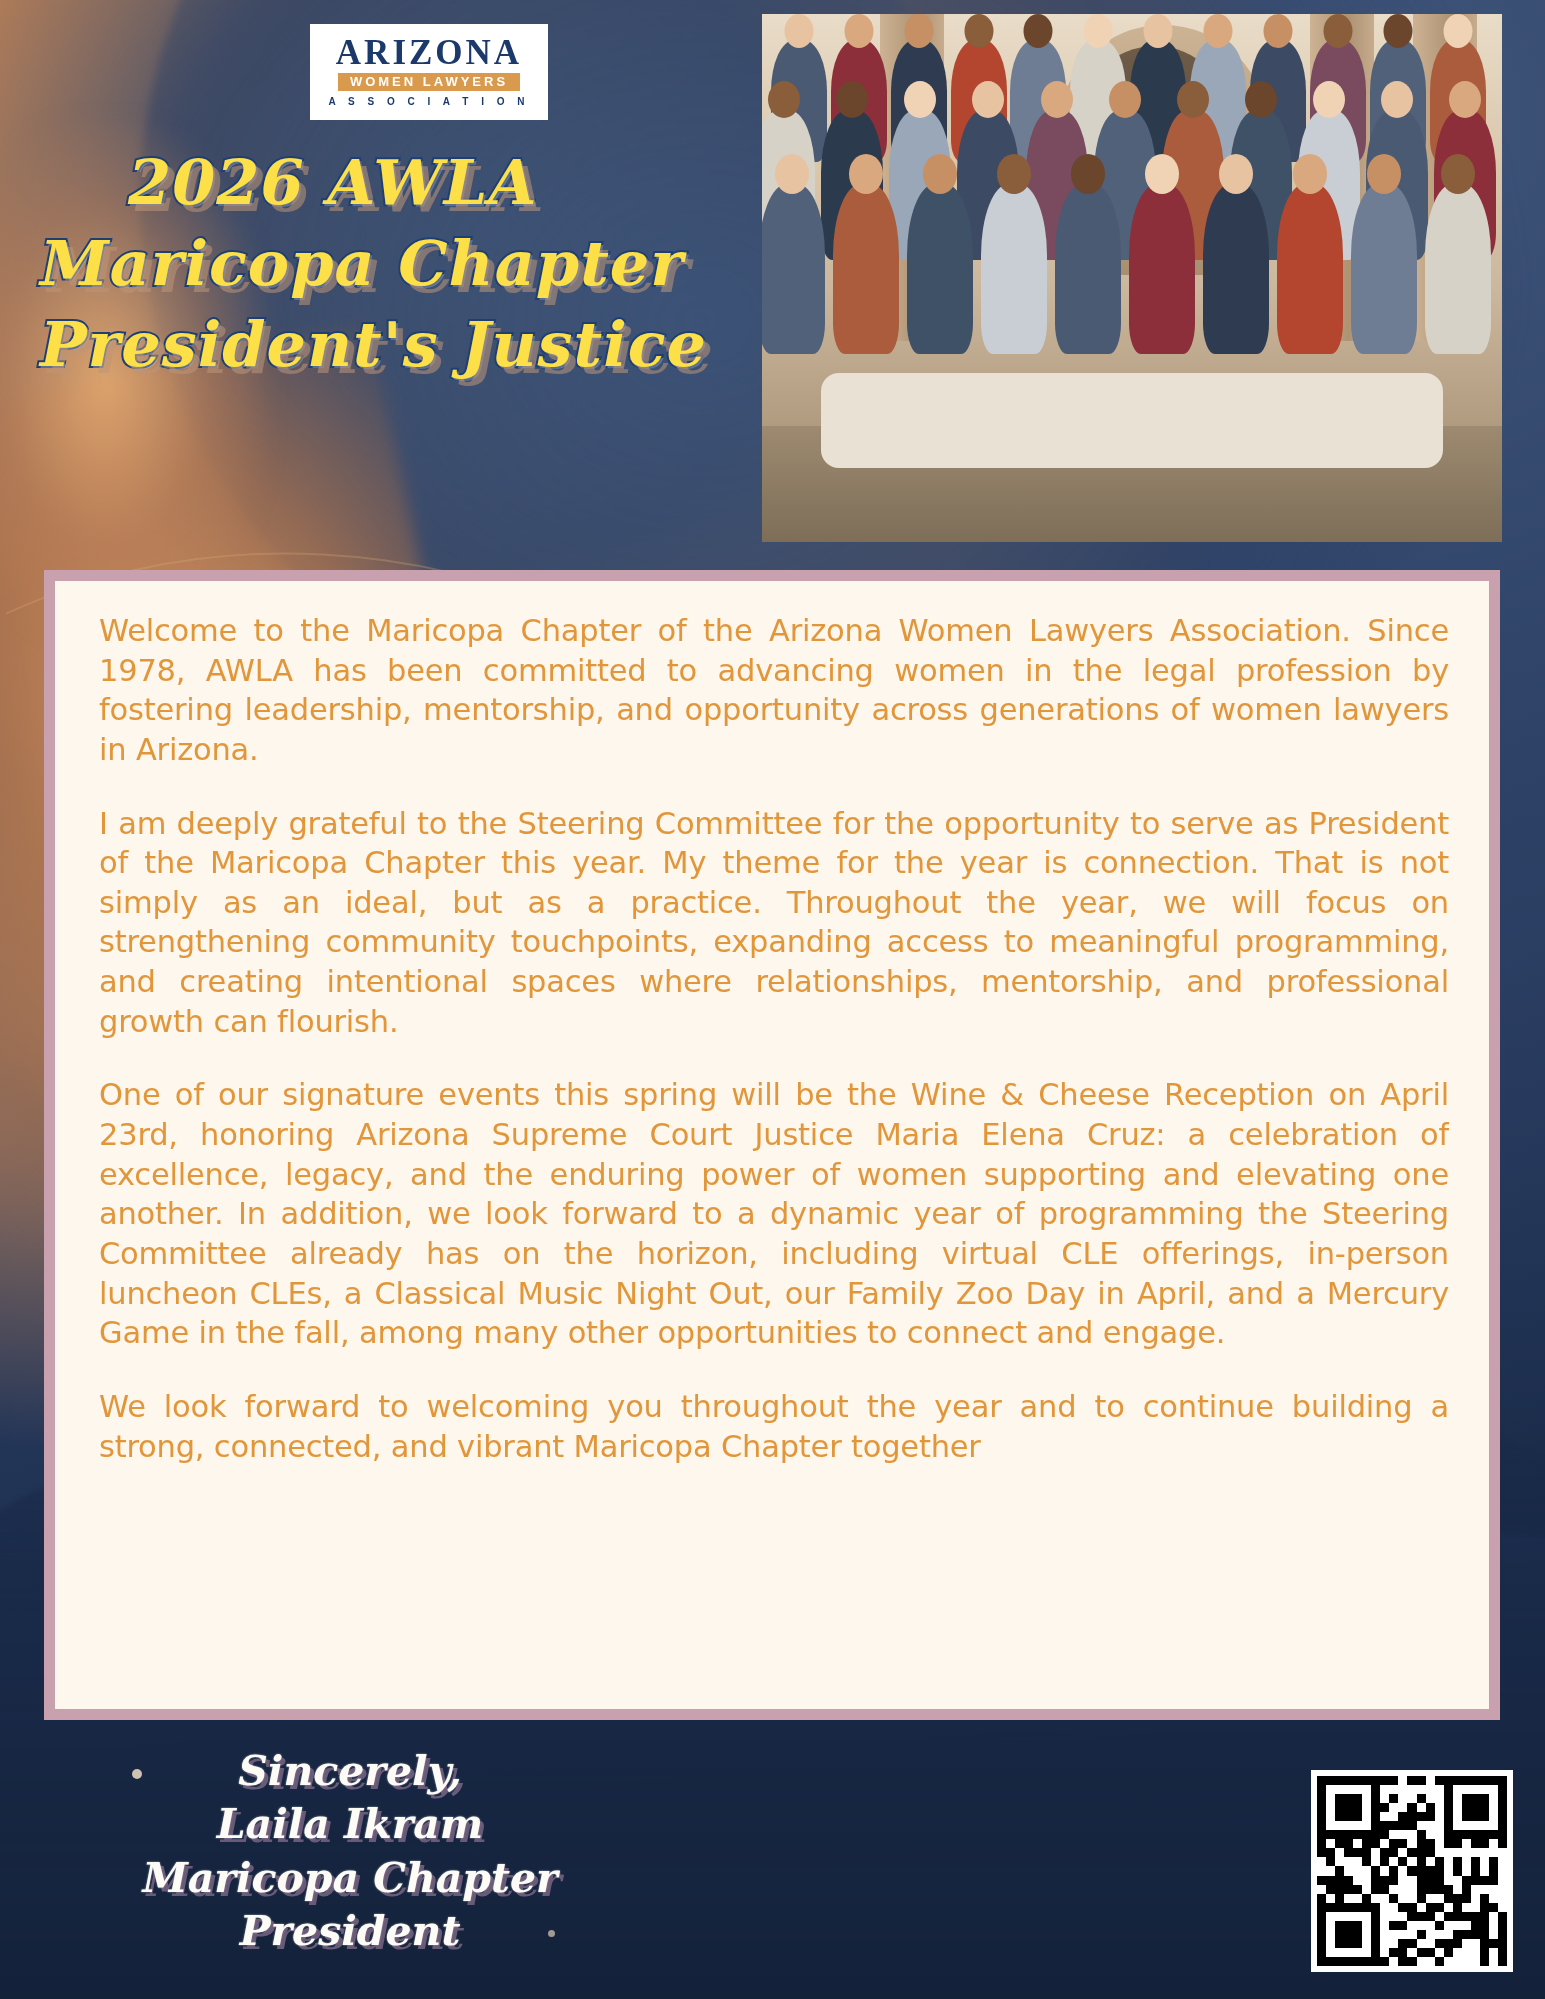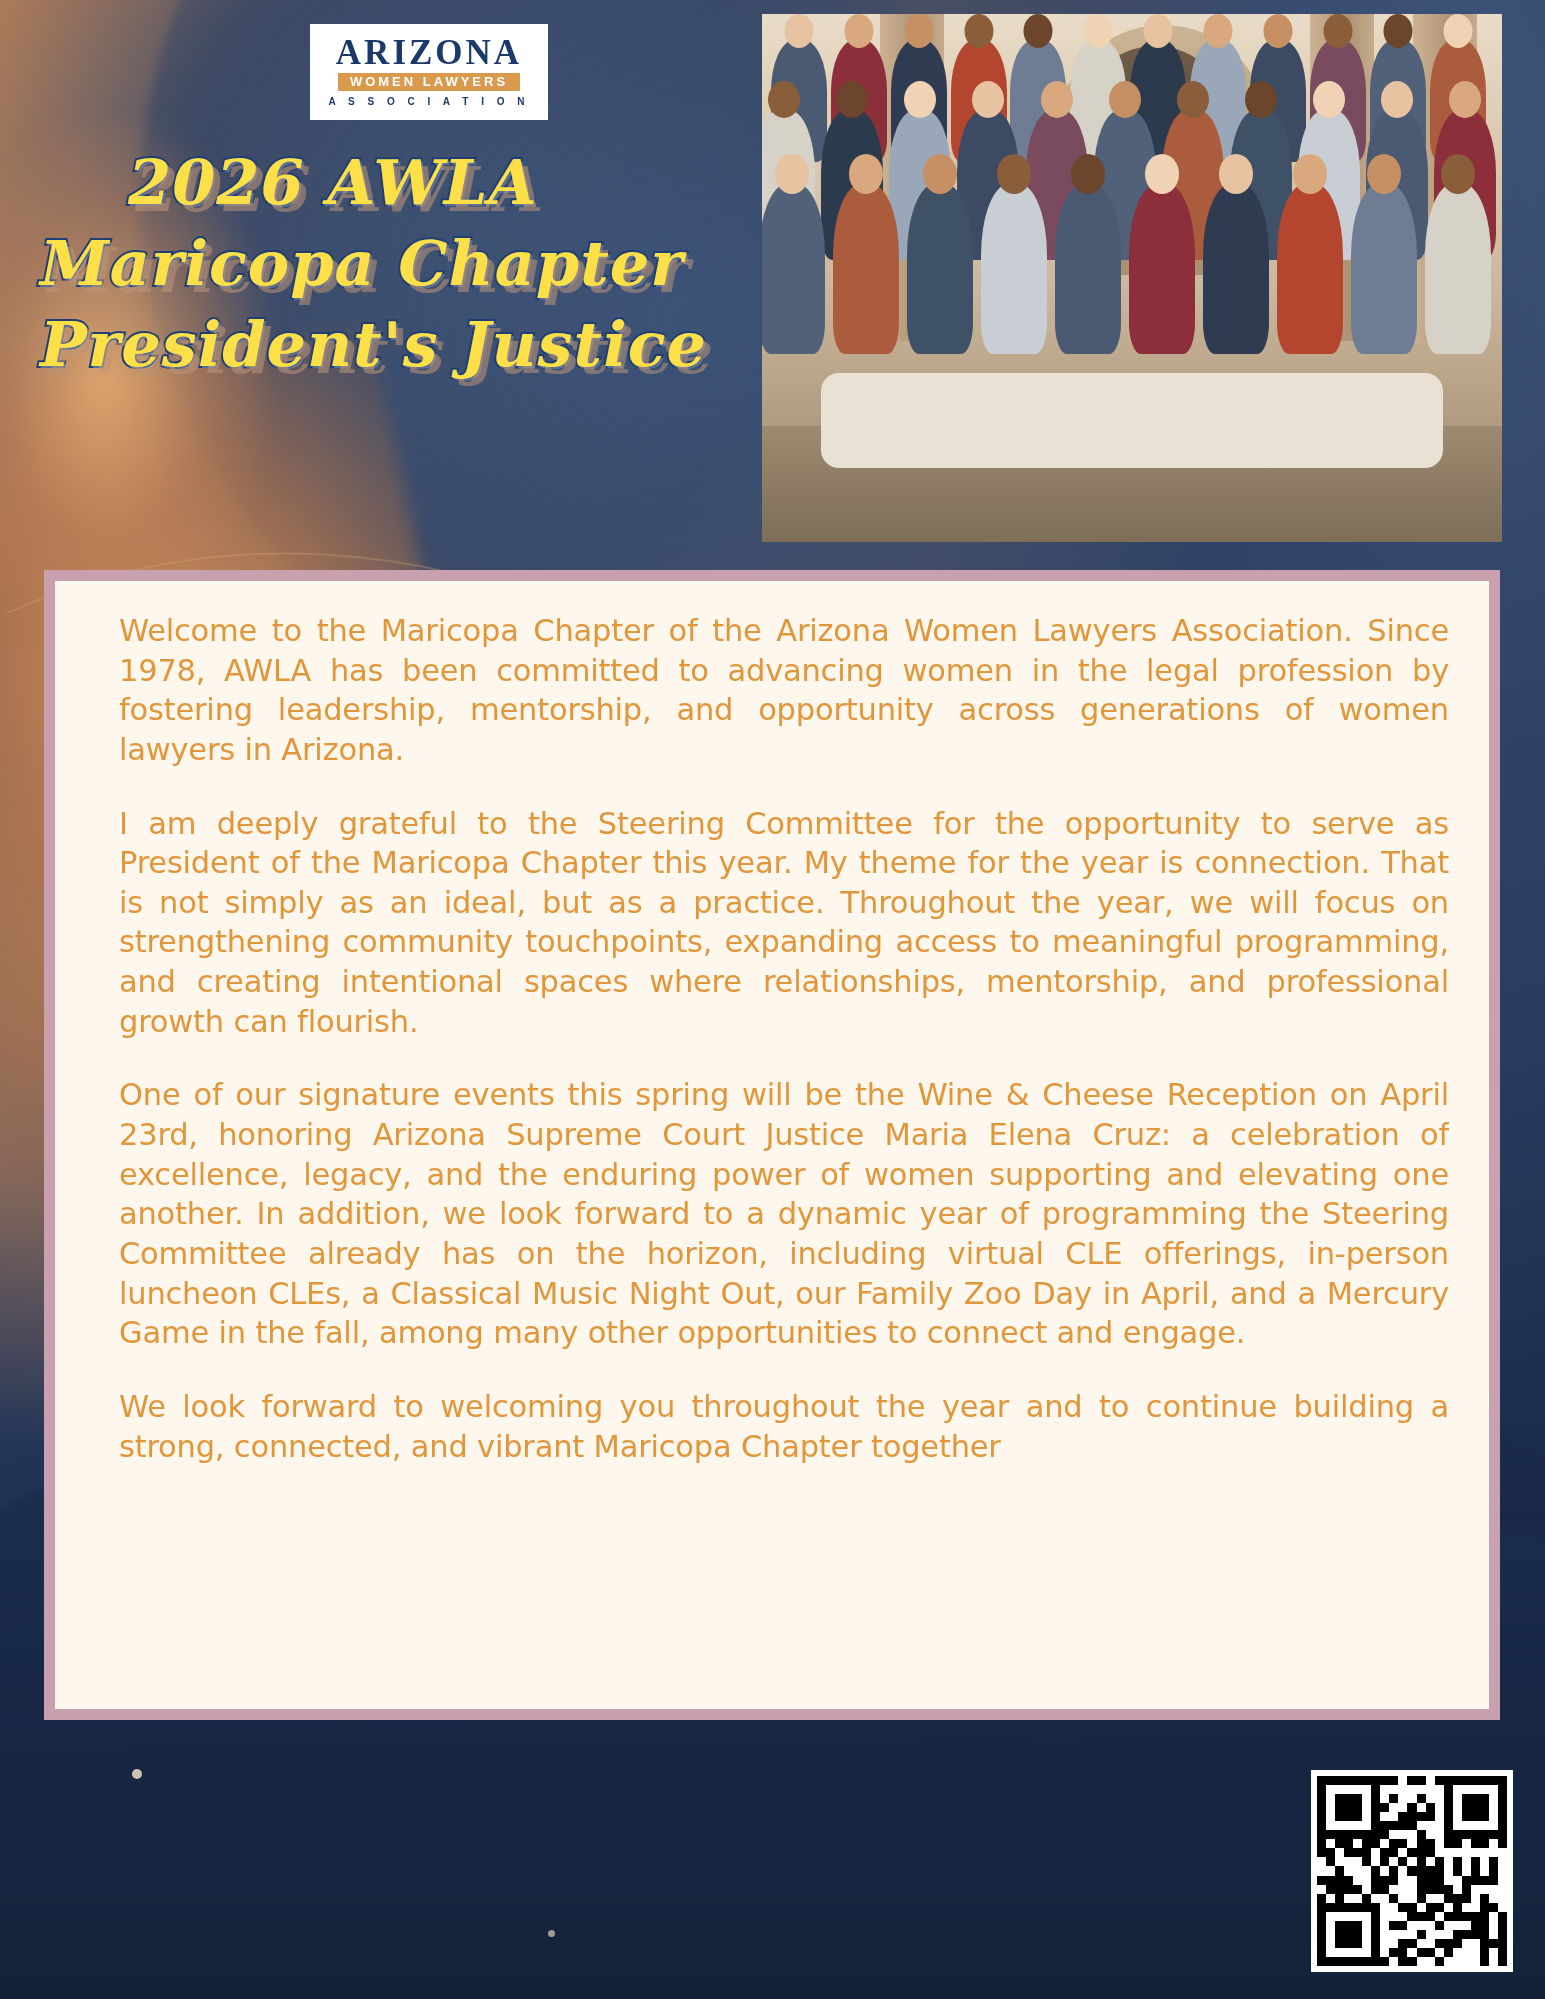--- a/index.html
+++ b/index.html
@@ -279,21 +279,21 @@
   
   .letter {
     position: absolute;
     left: 44px;
     top: 570px;
     width: 1456px;
     height: 1150px;
     box-sizing: border-box;
     background: #fdf7ee;
     border: 11px solid #c9a0ae;
-    padding: 30px 40px 20px 64px;
+    padding: 30px 40px 20px 44px;
   }
   .letter-inner {
     width: 100%;
     height: 100%;
     overflow: hidden;
   }
   .letter p {
     margin: 0 0 34px 0;
     font-family: "DejaVu Sans", sans-serif;
     font-size: 30.5px;
@@ -507,20 +507,25 @@
 
   <div class="letter">
     <div class="letter-inner">
       <p>Welcome to the Maricopa Chapter of the Arizona Women Lawyers Association. Since 1978, AWLA has been committed to advancing women in the legal profession by fostering leadership, mentorship, and opportunity across generations of women lawyers in Arizona.</p>
       <p>I am deeply grateful to the Steering Committee for the opportunity to serve as President of the Maricopa Chapter this year. My theme for the year is connection. That is not simply as an ideal, but as a practice. Throughout the year, we will focus on strengthening community touchpoints, expanding access to meaningful programming, and creating intentional spaces where relationships, mentorship, and professional growth can flourish.</p>
       <p>One of our signature events this spring will be the Wine &amp; Cheese Reception on April 23rd, honoring Arizona Supreme Court Justice Maria Elena Cruz: a celebration of excellence, legacy, and the enduring power of women supporting and elevating one another. In addition, we look forward to a dynamic year of programming the Steering Committee already has on the horizon, including virtual CLE offerings, in-person luncheon CLEs, a Classical Music Night Out, our Family Zoo Day in April, and a Mercury Game in the fall, among many other opportunities to connect and engage.</p>
       <p>We look forward to welcoming you throughout the year and to continue building a strong, connected, and vibrant Maricopa Chapter together</p>
     </div>
   </div>
 
+  <div class="signature">
+    <div class="sig-line s1">Sincerely,</div>
+    <div class="sig-line s2">Laila Ikram</div>
+    <div class="sig-line s3">Maricopa Chapter President</div>
+  </div>
 
   <div class="qr">
     <div class="qr-grid" id="qr-grid">
         <i class="on"></i>
         <i class="on"></i>
         <i class="on"></i>
         <i class="on"></i>
         <i class="on"></i>
         <i class="on"></i>
         <i class="on"></i>

